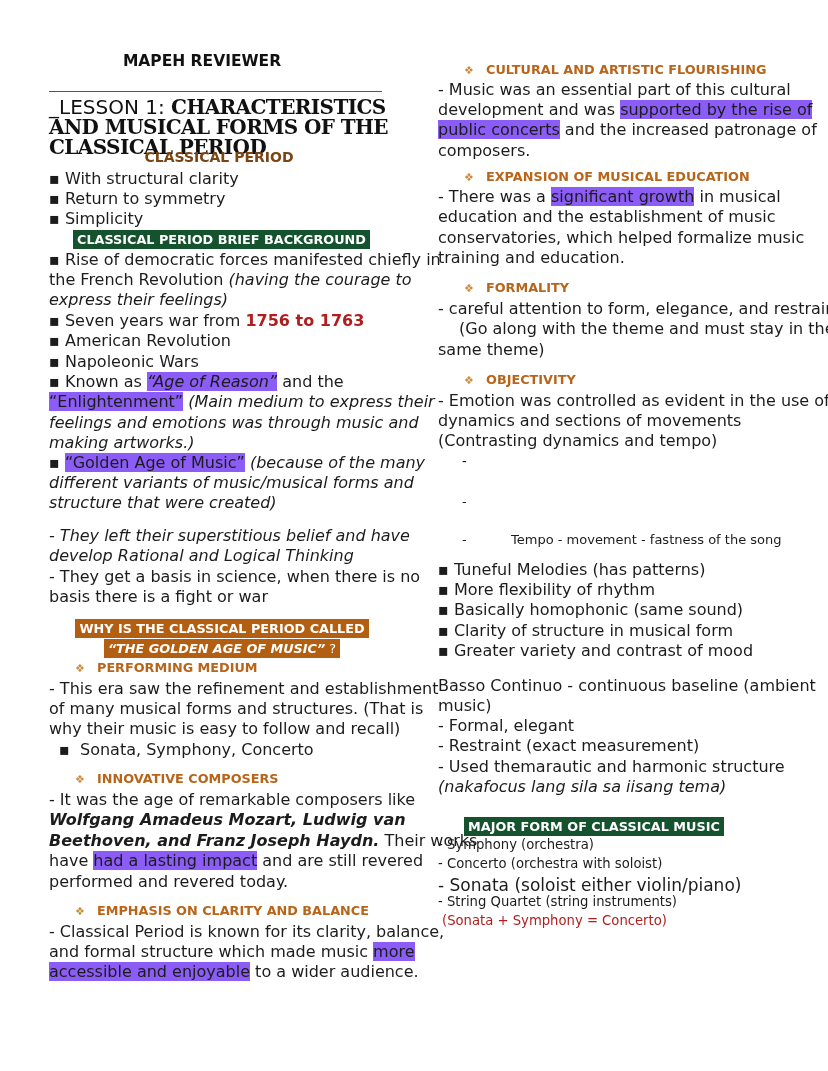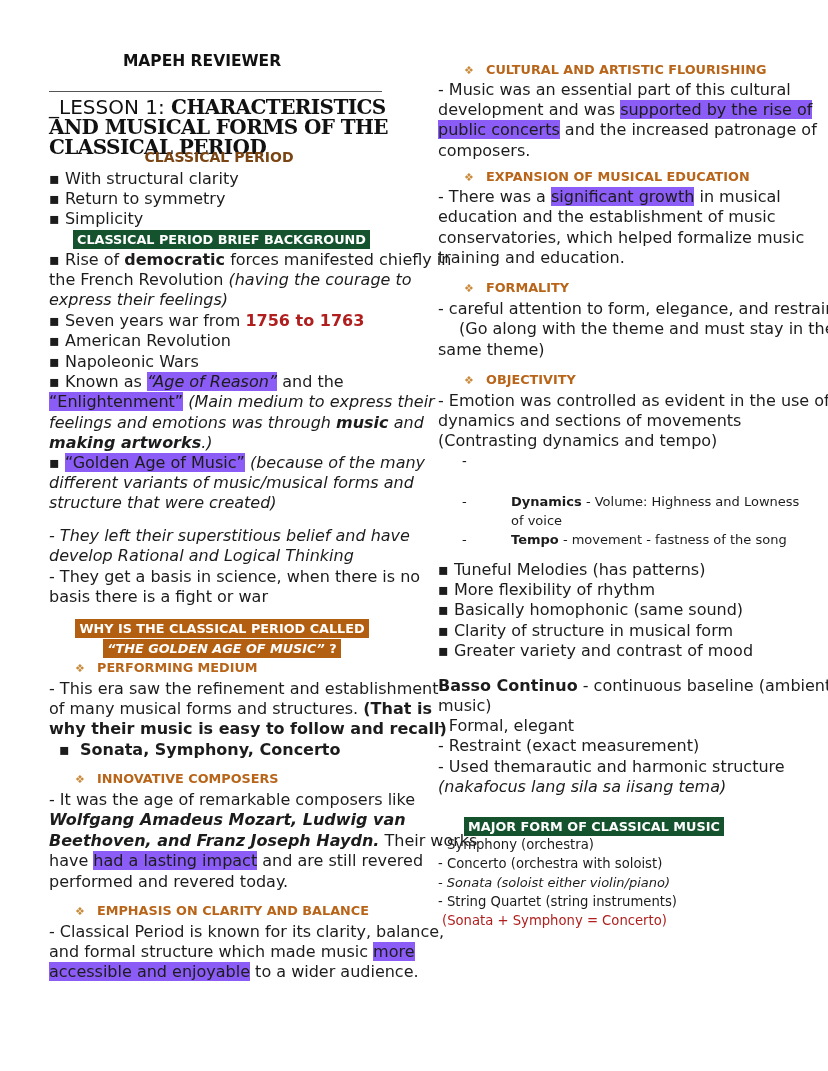--- a/index.html
+++ b/index.html
@@ -19,21 +19,21 @@
   .banner-2line span { display: inline-block; background: #b35f12; color: #fff; font-weight: bold; font-size: 12.8px; line-height: 19px; padding: 0 4px; white-space: nowrap; }
 
   .sub-heading { position: absolute; font-weight: bold; color: #b8651a; font-size: 12.8px; white-space: nowrap; }
   .sub-heading .diamond { display: inline-block; width: 22px; font-size: 11px; color: #c98a3a; }
 
   .line { position: absolute; white-space: nowrap; }
   .hl { background: #8b5cf6; }
   .red { color: #b01e1e; font-weight: bold; }
   .red-plain { color: #b01e1e; }
   .it { font-style: italic; }
-  b { font-weight: bold; }
+  b { font-weight: normal; }
 
   .indent-item { position: absolute; }
   .indent-item .dash { position: absolute; left: 0; }
   .indent-item .txt { position: absolute; left: 49px; width: 300px; }
 </style>
 </head>
 <body>
 
 <div class="doc-title">MAPEH REVIEWER</div>
 <div class="title-rule"></div>
@@ -111,21 +111,20 @@
 <div class="sub-heading" style="left:464px;top:372px;"><span class="diamond">❖</span><span>OBJECTIVITY</span></div>
 <div class="line" style="left:438px;top:391px;">- Emotion was controlled as evident in the use of</div>
 <div class="line" style="left:438px;top:411px;">dynamics and sections of movements</div>
 <div class="line" style="left:438px;top:431px;">(Contrasting dynamics and tempo)</div>
 
 <div class="indent-item" style="left:462px;top:452px;width:340px;height:40px;font-size:13.2px;line-height:19.5px;">
   <span class="dash">-</span>
 </div>
 <div class="indent-item" style="left:462px;top:492px;width:340px;height:40px;font-size:13px;line-height:19px;">
   <span class="dash">-</span>
-  <span class="txt"><b>Dynamics</b><span> - Volume: Highness and Lowness of voice</span></span>
 </div>
 <div class="indent-item" style="left:462px;top:530px;width:340px;height:20px;font-size:13px;line-height:19px;">
   <span class="dash">-</span>
   <span class="txt"><b>Tempo</b><span> - movement - fastness of the song</span></span>
 </div>
 
 <div class="line" style="left:438px;top:560px;">▪ <span>Tuneful Melodies (has patterns)</span></div>
 <div class="line" style="left:438px;top:580px;">▪ <span>More flexibility of rhythm</span></div>
 <div class="line" style="left:438px;top:600px;">▪ <span>Basically homophonic (same sound)</span></div>
 <div class="line" style="left:438px;top:621px;">▪ <span>Clarity of structure in musical form</span></div>
@@ -134,15 +133,15 @@
 <div class="line" style="left:438px;top:676px;"><b>Basso Continuo</b><span> - continuous baseline (ambient</span></div>
 <div class="line" style="left:438px;top:696px;">music)</div>
 <div class="line" style="left:438px;top:716px;">- Formal, elegant</div>
 <div class="line" style="left:438px;top:736px;">- Restraint (exact measurement)</div>
 <div class="line" style="left:438px;top:757px;">- Used themarautic and harmonic structure</div>
 <div class="line it" style="left:438px;top:777px;">(nakafocus lang sila sa iisang tema)</div>
 
 <div class="banner" style="left:464px;top:817px;">MAJOR FORM OF CLASSICAL MUSIC</div>
 <div class="line" style="left:438px;top:837px;font-size:13.2px;">- Symphony (orchestra)</div>
 <div class="line" style="left:438px;top:856px;font-size:13.2px;">- Concerto (orchestra with soloist)</div>
-<div class="line" style="left:438px;top:875px;font-size:13px;font-style:italic;">- Sonata (soloist either violin/piano)</div>
+<div class="line" style="left:438px;top:875px;font-size:17px;">- Sonata (soloist either violin/piano)</div>
 <div class="line" style="left:438px;top:894px;font-size:13.2px;">- String Quartet (string instruments)</div>
 <div class="line red-plain" style="left:442px;top:913px;font-size:13.2px;">(Sonata + Symphony = Concerto)</div>
 
 </body></html>

